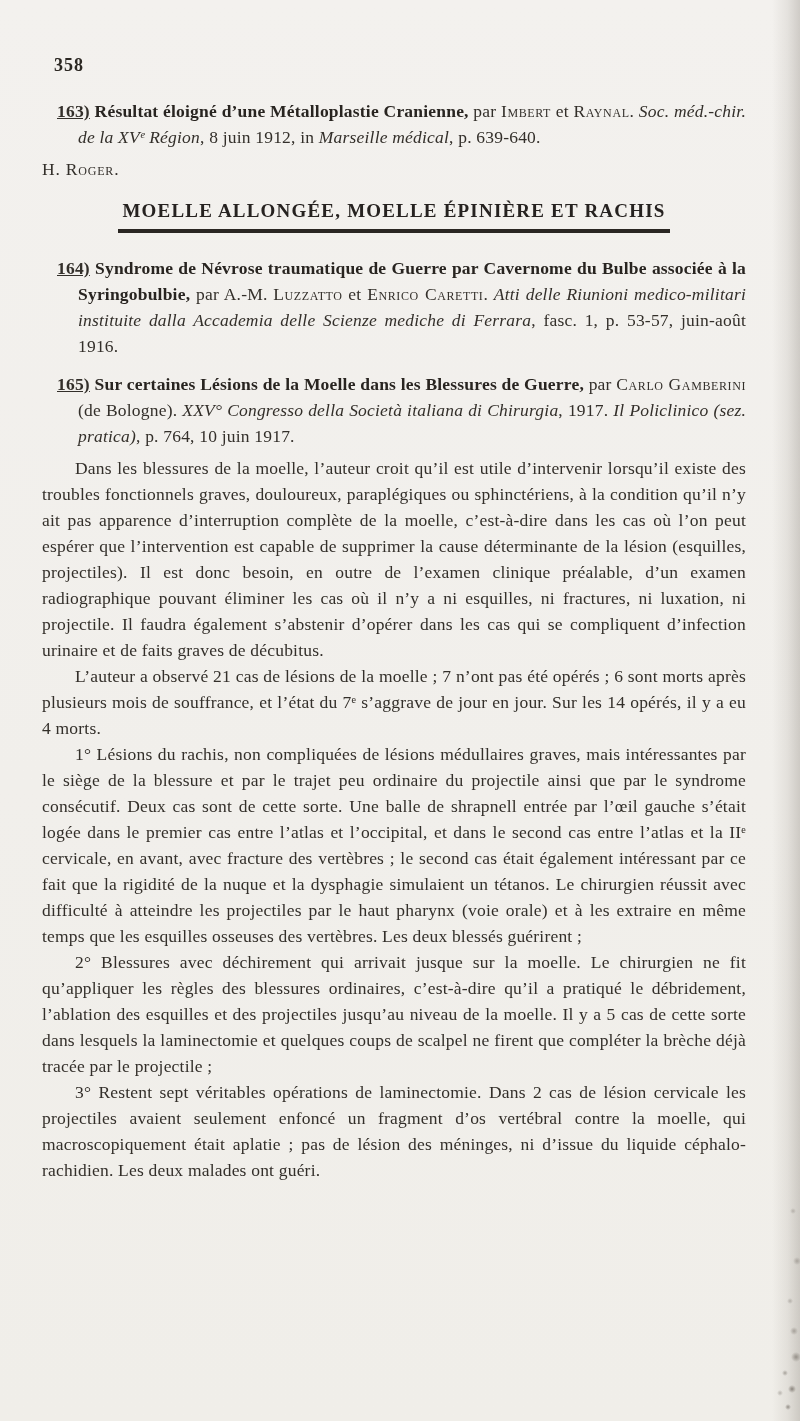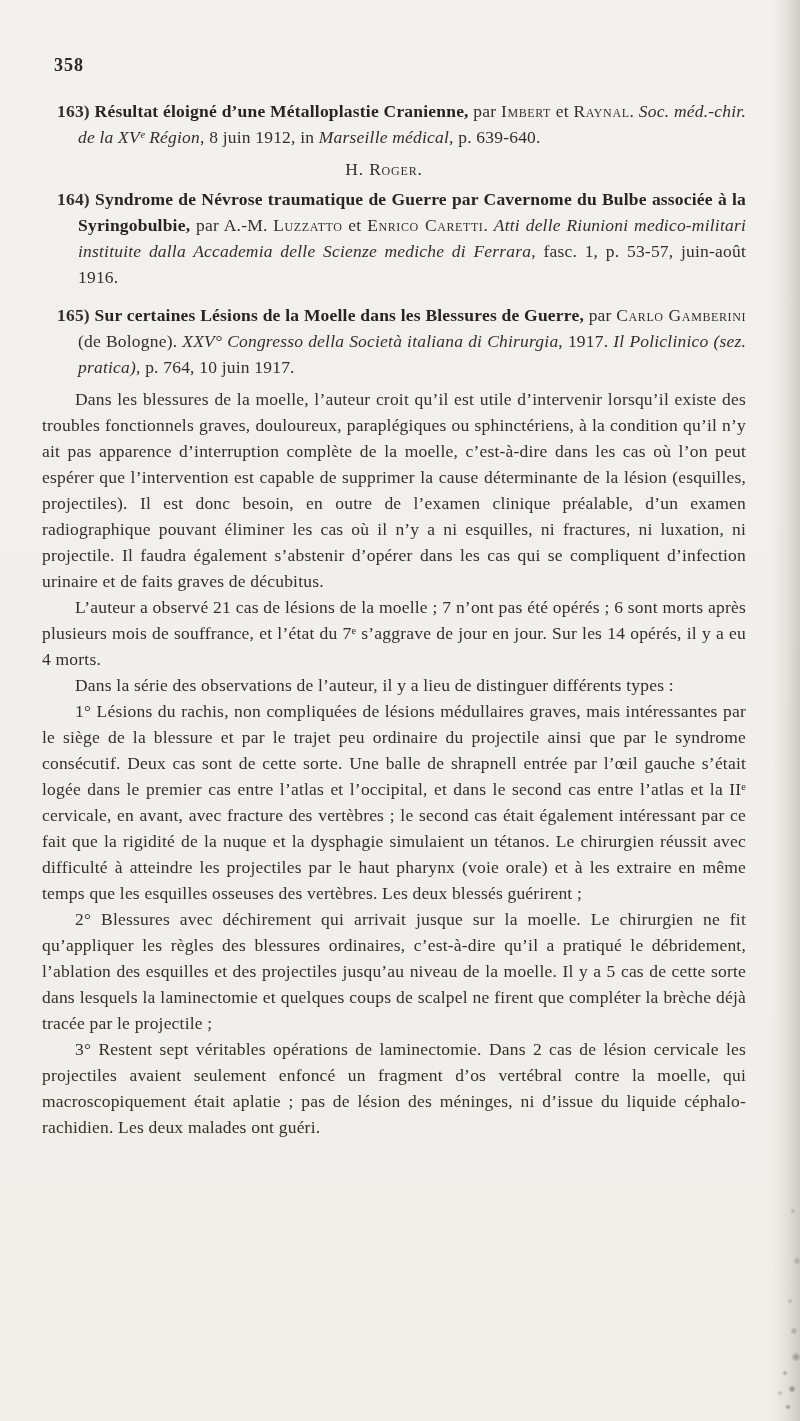--- a/index.html
+++ b/index.html
@@ -28,29 +28,29 @@
     position:absolute;left:12px;top:2px;
     font-size:18px;font-weight:600;letter-spacing:1px;color:#2c2823;
     text-align:left;
   }
   .runtitle{
     display:inline-block;margin-top:5px;
     font-size:13px;font-weight:600;letter-spacing:3px;color:#3a3630;
   }
   
   .entry{margin:0 0 6px 36px;text-indent:-21px;}
-  .entry .num{font-weight:700;}
+  .entry .num{font-weight:700;text-decoration:underline;}
   .b{font-weight:700;color:#26239;color:#282420;}
   .i{font-style:italic;}
   .sc{font-variant:small-caps;letter-spacing:0.6px;}
   
   .para{margin:0;text-indent:33px;}
   .signature{
     margin:0 20px 4px 0;
-    text-align:center;
+    text-align:left;
     font-variant:small-caps;letter-spacing:0.8px;
   }
   .section-heading-wrap{text-align:center;margin:16px 0 22px 0;}
   .section-heading{
     display:inline-block;
     font-size:19px;font-weight:700;letter-spacing:1.2px;color:#262220;
     padding:0 4px 5px 4px;
     border-bottom:4.5px solid #2a2622;
   }
   .gap-small{height:6px;}
@@ -82,30 +82,32 @@
   <div class="content">
 
     <div class="runhead">
       <div class="pagenum">358</div>
     </div>
 
     <p class="entry"><span class="num">163)</span><span> </span><span class="b">Résultat éloigné d’une Métalloplastie Cranienne,</span><span> par </span><span class="sc">Imbert</span><span> et </span><span class="sc">Raynal</span><span>. </span><span class="i">Soc. méd.-chir. de la XVᵉ Région</span><span>, 8 juin 1912, in </span><span class="i">Marseille médical</span><span>, p. 639-640.</span></p>
 
     <p class="signature">H. Roger.</p>
 
+    <div class="section-heading-wrap">
+      <span class="section-heading">MOELLE ALLONGÉE, MOELLE ÉPINIÈRE ET RACHIS</span>
+    </div>
 
     <p class="entry"><span class="num">164)</span><span> </span><span class="b">Syndrome de Névrose traumatique de Guerre par Cavernome du Bulbe associée à la Syringobulbie,</span><span> par A.-M. </span><span class="sc">Luzzatto</span><span> et </span><span class="sc">Enrico Caretti</span><span>. </span><span class="i">Atti delle Riunioni medico-militari instituite dalla Accademia delle Scienze mediche di Ferrara</span><span>, fasc. 1, p. 53-57, juin-août 1916.</span></p>
 
     <div class="gap-small"></div>
 
     <p class="entry"><span class="num">165)</span><span> </span><span class="b">Sur certaines Lésions de la Moelle dans les Blessures de Guerre,</span><span> par </span><span class="sc">Carlo Gamberini</span><span> (de Bologne). </span><span class="i">XXV° Congresso della Società italiana di Chirurgia</span><span>, 1917. </span><span class="i">Il Policlinico (sez. pratica)</span><span>, p. 764, 10 juin 1917.</span></p>
 
     <p class="para">Dans les blessures de la moelle, l’auteur croit qu’il est utile d’intervenir lorsqu’il existe des troubles fonctionnels graves, douloureux, paraplégiques ou sphinctériens, à la condition qu’il n’y ait pas apparence d’interruption complète de la moelle, c’est-à-dire dans les cas où l’on peut espérer que l’intervention est capable de supprimer la cause déterminante de la lésion (esquilles, projectiles). Il est donc besoin, en outre de l’examen clinique préalable, d’un examen radiographique pouvant éliminer les cas où il n’y a ni esquilles, ni fractures, ni luxation, ni projectile. Il faudra également s’abstenir d’opérer dans les cas qui se compliquent d’infection urinaire et de faits graves de décubitus.</p>
     <p class="para">L’auteur a observé 21 cas de lésions de la moelle ; 7 n’ont pas été opérés ; 6 sont morts après plusieurs mois de souffrance, et l’état du 7ᵉ s’aggrave de jour en jour. Sur les 14 opérés, il y a eu 4 morts.</p>
-    <p class="para">Dans la série des observations de l’auteur, il y a lieu de distinguer différents types :</p>
     <p class="para">1° Lésions du rachis, non compliquées de lésions médullaires graves, mais intéressantes par le siège de la blessure et par le trajet peu ordinaire du projectile ainsi que par le syndrome consécutif. Deux cas sont de cette sorte. Une balle de shrapnell entrée par l’œil gauche s’était logée dans le premier cas entre l’atlas et l’occipital, et dans le second cas entre l’atlas et la IIᵉ cervicale, en avant, avec fracture des vertèbres ; le second cas était également intéressant par ce fait que la rigidité de la nuque et la dysphagie simulaient un tétanos. Le chirurgien réussit avec difficulté à atteindre les projectiles par le haut pharynx (voie orale) et à les extraire en même temps que les esquilles osseuses des vertèbres. Les deux blessés guérirent ;</p>
     <p class="para">2° Blessures avec déchirement qui arrivait jusque sur la moelle. Le chirurgien ne fit qu’appliquer les règles des blessures ordinaires, c’est-à-dire qu’il a pratiqué le débridement, l’ablation des esquilles et des projectiles jusqu’au niveau de la moelle. Il y a 5 cas de cette sorte dans lesquels la laminectomie et quelques coups de scalpel ne firent que compléter la brèche déjà tracée par le projectile ;</p>
     <p class="para">3° Restent sept véritables opérations de laminectomie. Dans 2 cas de lésion cervicale les projectiles avaient seulement enfoncé un fragment d’os vertébral contre la moelle, qui macroscopiquement était aplatie ; pas de lésion des méninges, ni d’issue du liquide céphalo-rachidien. Les deux malades ont guéri.</p>
 
   </div>
 
   <div class="scan-edge"></div>
   <div class="scan-speckles"></div>
 </div>
 

